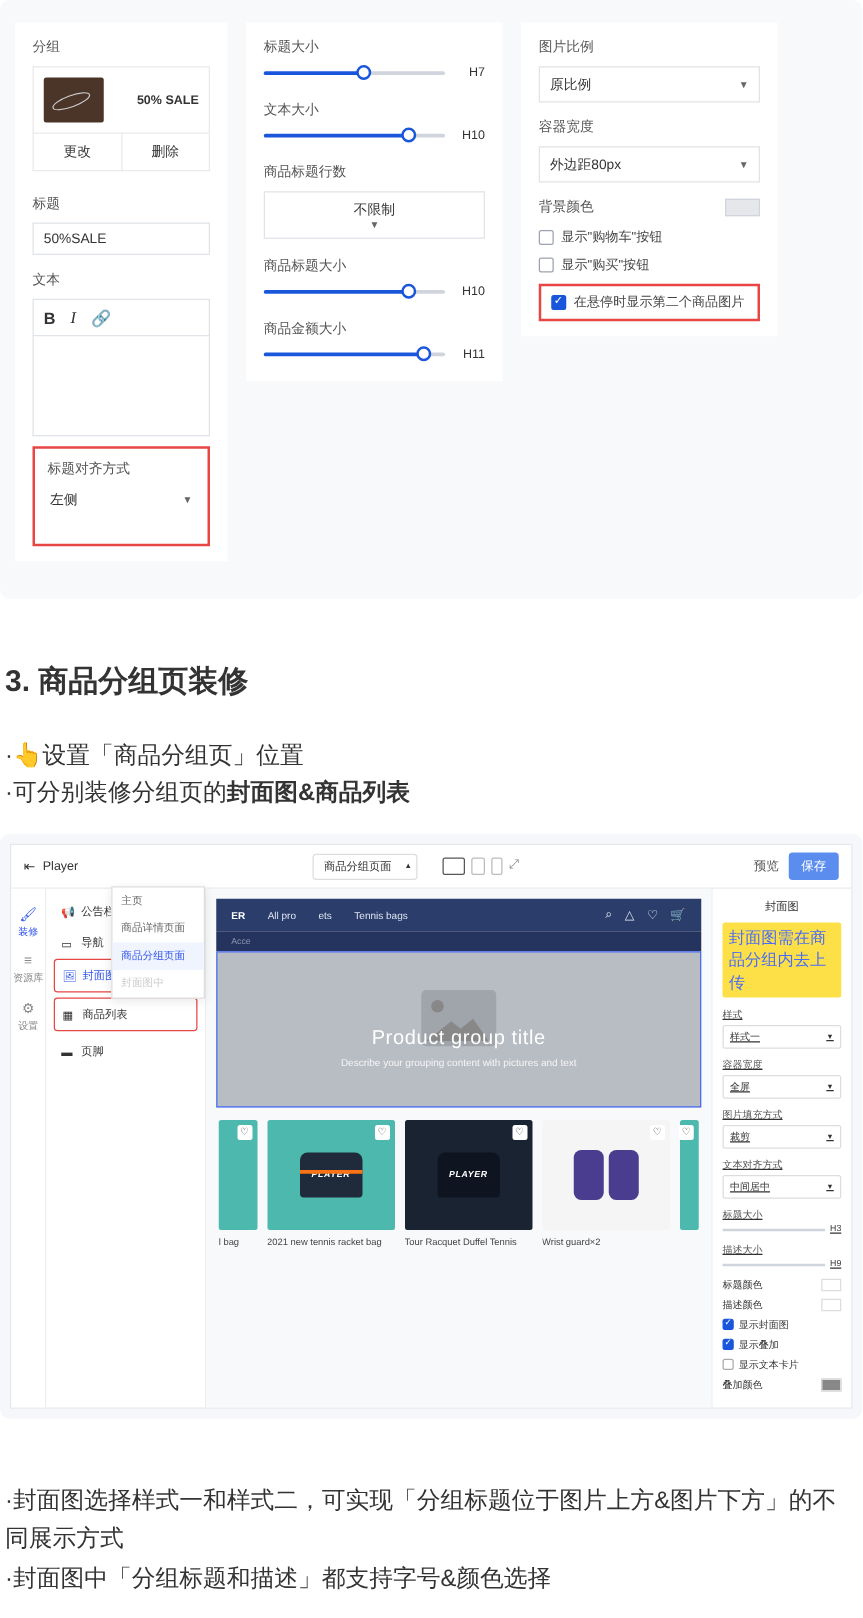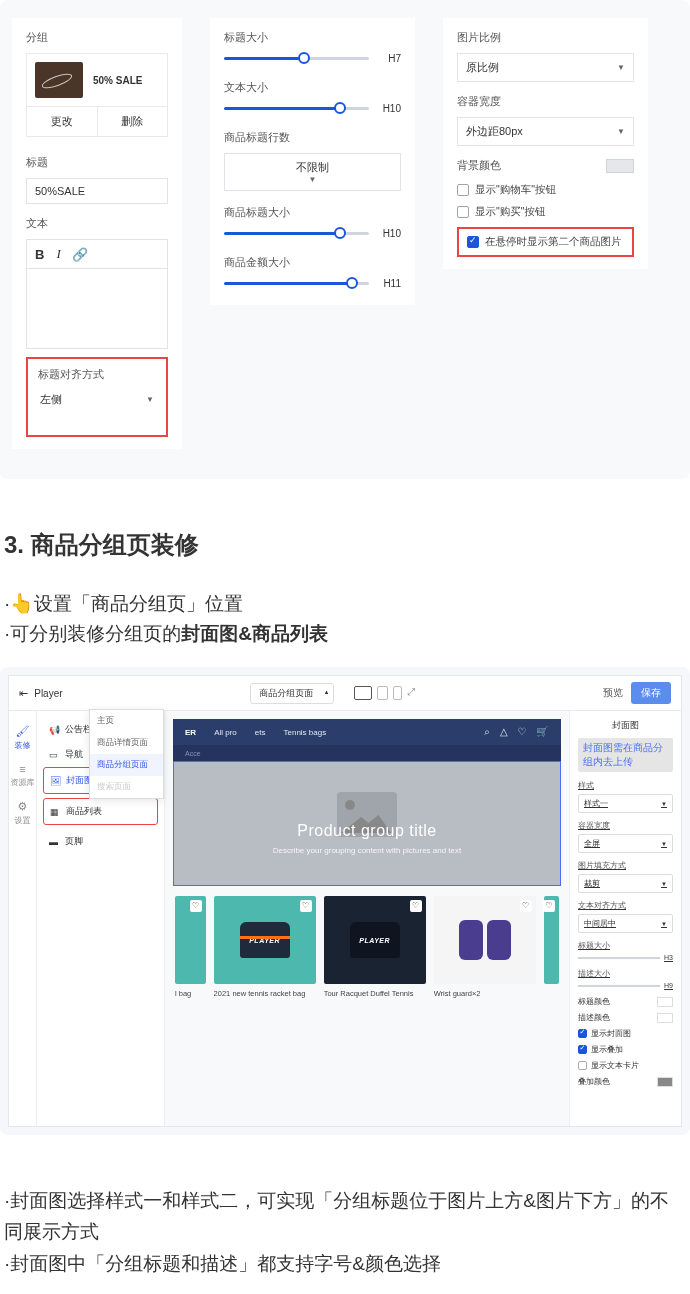--- a/index.html
+++ b/index.html
@@ -1,30 +1,30 @@
 <!DOCTYPE html>
 <html><head>
   <meta charset="utf-8">
   <style>
     * { margin: 0; padding: 0; box-sizing: border-box; }
     body { font-family: -apple-system, "PingFang SC", "Microsoft YaHei", sans-serif; background: #fff; color: #333; width: 690px; }
     
     
-    .settings-container { background: #f8f9fb; padding: 18px 12px 30px; border-radius: 8px; display: flex; gap: 28px; align-items: flex-start; margin-bottom: 50px; }
+    .settings-container { background: #f8f9fb; padding: 18px 12px 30px; border-radius: 8px; display: flex; gap: 15px; align-items: flex-start; margin-bottom: 50px; }
     .panel { background: #fff; padding: 12px 14px; font-size: 11px; }
     .panel-left { width: 170px; }
     .panel-mid { width: 205px; }
     .panel-right { width: 205px; }
     
     .panel-label { color: #555; margin-bottom: 8px; font-size: 11px; }
     .field-box { border: 1px solid #e0e3e8; padding: 6px 8px; font-size: 11px; margin-bottom: 12px; }
     .dropdown { border: 1px solid #e0e3e8; padding: 6px 8px; display: flex; justify-content: space-between; align-items: center; margin-bottom: 12px; }
     .dropdown .caret { font-size: 8px; color: #666; }
     
-    .img-card { border: 1px solid #e8e9ec; padding: 8px; display: flex; align-items: center; gap: 10px; margin-bottom: 0; }
+    .img-card { border: 1px solid #e8e9ec; padding: 8px; display: flex; align-items: center; gap: 10px; margin-bottom: 0; justify-content: space-between; }
     .thumb { width: 48px; height: 36px; background: #4a3528; border-radius: 2px; position: relative; overflow: hidden; }
     .thumb::after { content: ''; position: absolute; left: 6px; top: 14px; width: 30px; height: 8px; border: 1px solid #ccc; border-radius: 50%; transform: rotate(-20deg); }
     .btn-row { display: flex; border: 1px solid #e8e9ec; border-top: none; }
     .btn-row > div { flex: 1; text-align: center; padding: 7px; font-size: 11px; }
     .btn-row > div:first-child { border-right: 1px solid #e8e9ec; }
     
     .toolbar { border: 1px solid #e0e3e8; padding: 6px 8px; display: flex; gap: 12px; align-items: center; font-size: 13px; }
     .toolbar .bold { font-weight: bold; }
     .toolbar .italic { font-style: italic; font-family: serif; }
     .textarea-empty { border: 1px solid #e0e3e8; border-top: none; height: 80px; }
@@ -109,21 +109,21 @@
     .heart { position: absolute; right: 4px; top: 4px; width: 12px; height: 12px; background: #fff; border-radius: 2px; font-size: 8px; text-align: center; line-height: 12px; }
     .bag-shape { width: 50px; height: 36px; background: #1f2a3a; border-radius: 6px 6px 3px 3px; position: relative; }
     .bag-shape.orange::after { content: ''; position: absolute; left: 0; top: 14px; width: 100%; height: 3px; background: #f97316; }
     .bag-label { position: absolute; left: 50%; top: 50%; transform: translate(-50%,-50%); color: #fff; font-size: 7px; font-weight: bold; font-style: italic; letter-spacing: 0.5px; }
     .wrist { width: 24px; height: 40px; background: #4a3d8f; border-radius: 6px; }
     .wrist-pair { display: flex; gap: 4px; }
     .product-name { font-size: 7.5px; color: #444; margin-top: 5px; white-space: nowrap; overflow: hidden; }
     
     .app-rightpanel { width: 112px; border-left: 1px solid #eee; padding: 8px 8px; font-size: 8px; }
     .rp-title { text-align: center; font-size: 9px; margin-bottom: 6px; }
-    .rp-notice { background: #e5e5e5; color: #4a6cf7; padding: 3px 5px; font-size: 10px; margin-bottom: 8px; border-radius: 2px; }
+    .rp-notice { background: #fde047; color: #4a6cf7; padding: 3px 5px; font-size: 13px; margin-bottom: 8px; border-radius: 2px; }
     .rp-field { margin-bottom: 7px; text-decoration: underline; }
     .rp-field-label { color: #555; margin-bottom: 3px; }
     .rp-select { border: 1px solid #ddd; padding: 3px 5px; display: flex; justify-content: space-between; align-items: center; border-radius: 2px; }
     .rp-select .caret { font-size: 6px; }
     .rp-slider { display: flex; align-items: center; gap: 4px; }
     .rp-track { flex: 1; height: 2px; background: #d0d4dc; }
     .rp-val { font-size: 7px; }
     .rp-color-row { display: flex; justify-content: space-between; align-items: center; margin-bottom: 5px; }
     .rp-swatch { width: 16px; height: 10px; border: 1px solid #ddd; }
     .rp-check { display: flex; align-items: center; gap: 4px; margin-bottom: 5px; }
@@ -309,21 +309,21 @@
         </div>
         <div class="sidebar-item">
           <span class="sidebar-icon">▬</span>
           <span>页脚</span>
         </div>
 
         <div class="dropdown-menu">
           <div class="dropdown-menu-item">主页</div>
           <div class="dropdown-menu-item">商品详情页面</div>
           <div class="dropdown-menu-item selected">商品分组页面</div>
-          <div class="dropdown-menu-item disabled">搜索页面</div>
+          <div class="dropdown-menu-item disabled">封面图中</div>
         </div>
       </div>
 
       <div class="app-canvas">
         <div class="canvas-nav">
           <span class="brand">ER</span>
           <span>All pro</span>
           <span>ets</span>
           <span>Tennis bags</span>
           <div class="nav-icons">

